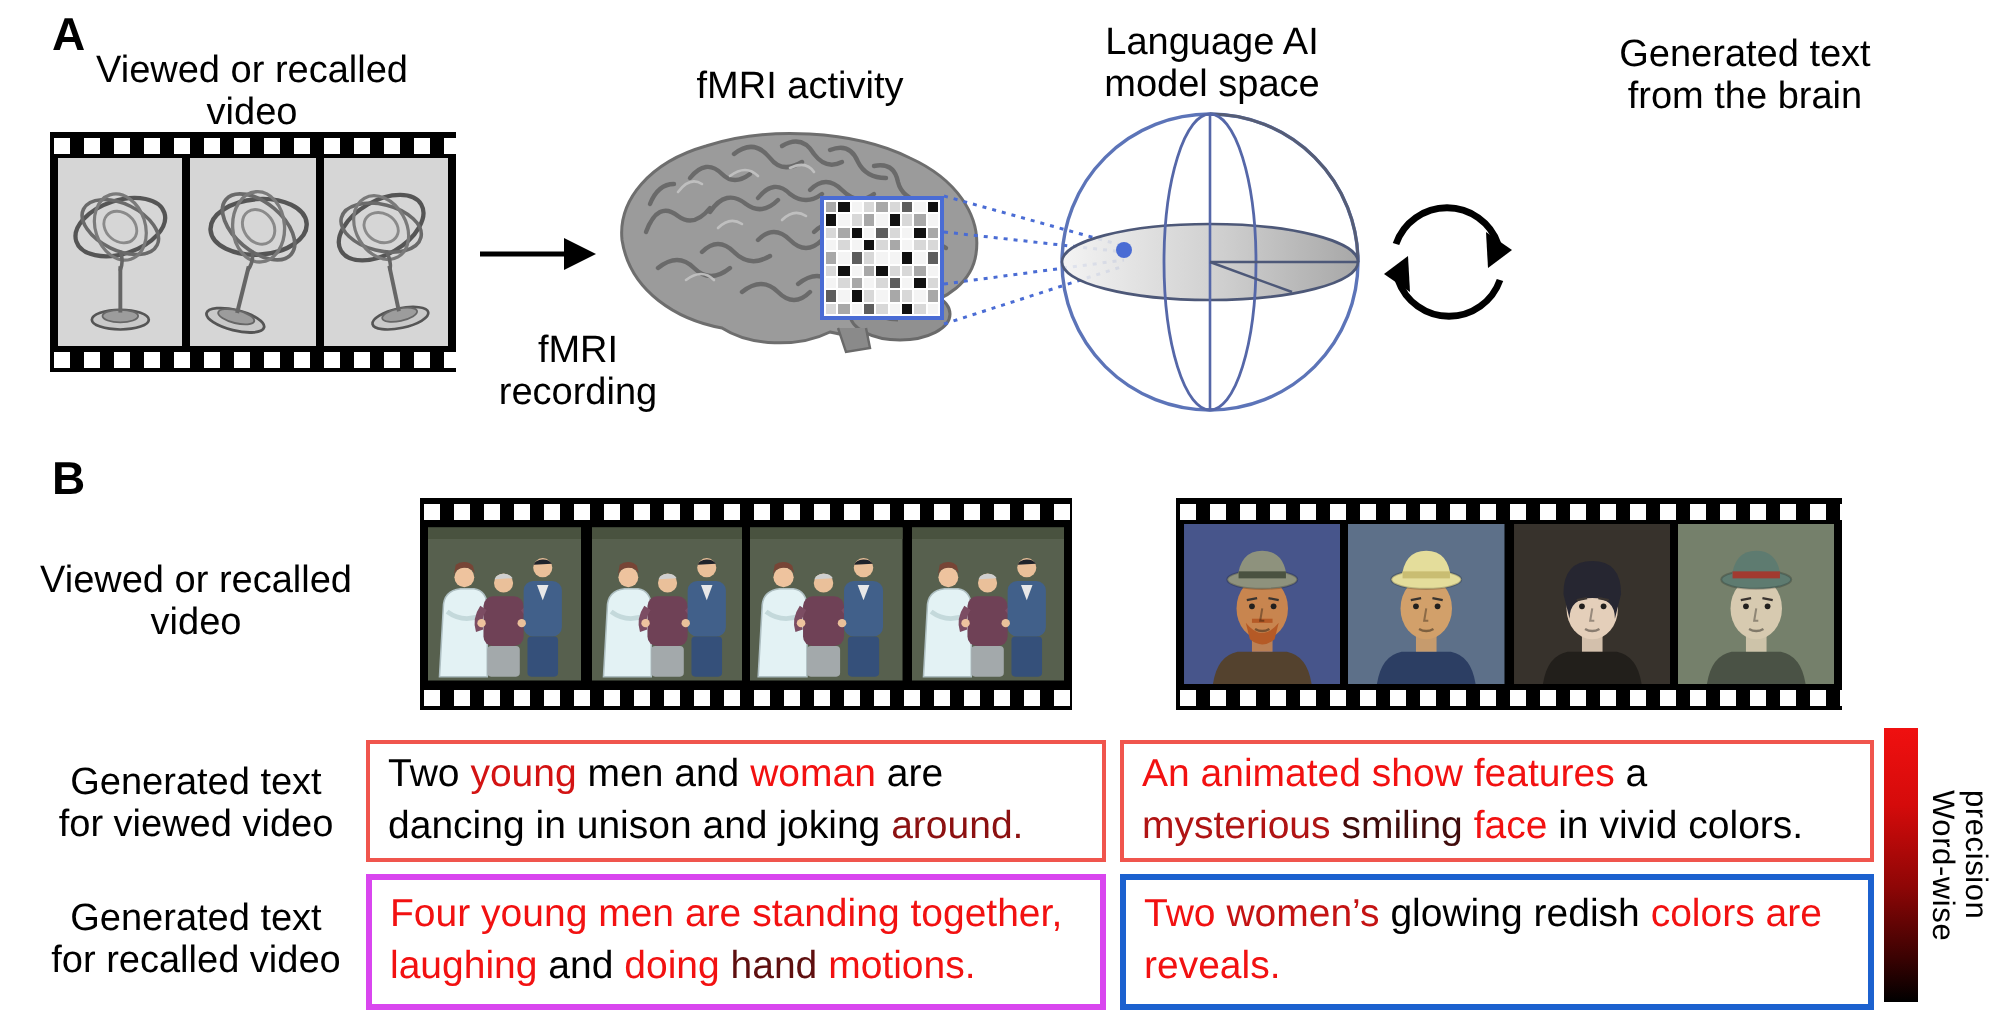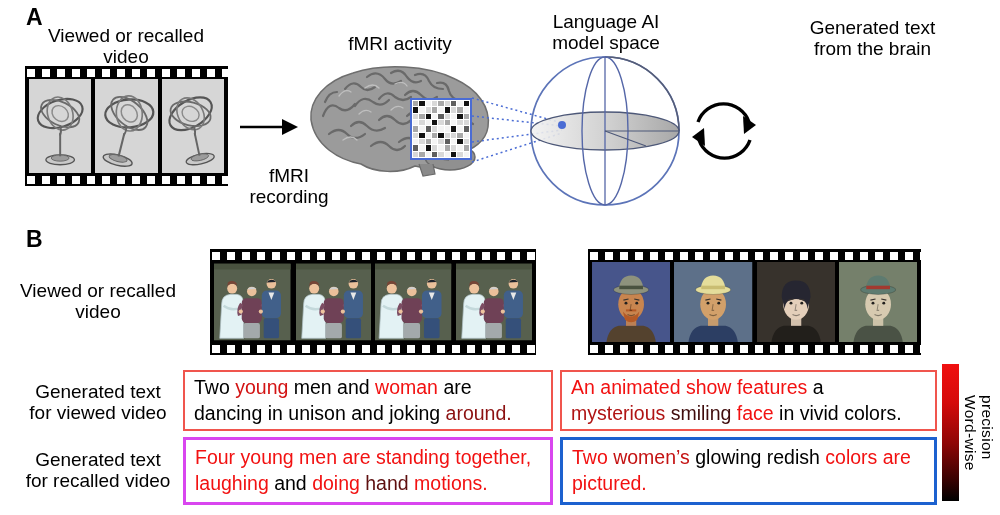--- a/index.html
+++ b/index.html
@@ -355,21 +355,21 @@
   <div class="tbox" style="left:183px;top:370px;width:370px;height:61px;border:2.5px solid #f0554d;">
     <div class="words"><span style="color: rgb(0, 0, 0);">Two</span> <span style="color: rgb(211, 19, 19);">young</span> <span style="color: rgb(0, 0, 0);">men</span> <span style="color: rgb(0, 0, 0);">and</span> <span style="color: rgb(242, 17, 17);">woman</span> <span style="color: rgb(0, 0, 0);">are</span><br><span style="color: rgb(0, 0, 0);">dancing</span> <span style="color: rgb(0, 0, 0);">in</span> <span style="color: rgb(0, 0, 0);">unison</span> <span style="color: rgb(0, 0, 0);">and</span> <span style="color: rgb(0, 0, 0);">joking</span> <span style="color: rgb(140, 17, 17);">around.</span></div>
   </div>
   <div class="tbox" style="left:560px;top:370px;width:377px;height:61px;border:2.5px solid #f0554d;">
     <div class="words"><span style="color: rgb(242, 17, 17);">An</span> <span style="color: rgb(242, 17, 17);">animated</span> <span style="color: rgb(242, 17, 17);">show</span> <span style="color: rgb(242, 17, 17);">features</span> <span style="color: rgb(0, 0, 0);">a</span><br><span style="color: rgb(176, 20, 20);">mysterious</span> <span style="color: rgb(64, 12, 12);">smiling</span> <span style="color: rgb(242, 17, 17);">face</span> <span style="color: rgb(0, 0, 0);">in</span> <span style="color: rgb(0, 0, 0);">vivid</span> <span style="color: rgb(0, 0, 0);">colors.</span></div>
   </div>
   <div class="tbox" style="left:183px;top:437px;width:370px;height:68px;border:3px solid #d946ef;align-items:center;">
     <div class="words"><span style="color: rgb(242, 17, 17);">Four</span> <span style="color: rgb(242, 17, 17);">young</span> <span style="color: rgb(242, 17, 17);">men</span> <span style="color: rgb(242, 17, 17);">are</span> <span style="color: rgb(242, 17, 17);">standing</span> <span style="color: rgb(242, 17, 17);">together,</span><br><span style="color: rgb(242, 17, 17);">laughing</span> <span style="color: rgb(0, 0, 0);">and</span> <span style="color: rgb(242, 17, 17);">doing</span> <span style="color: rgb(94, 15, 15);">hand</span> <span style="color: rgb(242, 17, 17);">motions.</span></div>
   </div>
   <div class="tbox" style="left:560px;top:437px;width:377px;height:68px;border:3px solid #1c61cf;">
-    <div class="words"><span style="color: rgb(242, 17, 17);">Two</span> <span style="color: rgb(196, 19, 19);">women’s</span> <span style="color: rgb(0, 0, 0);">glowing</span> <span style="color: #000000;">redish</span> <span style="color: rgb(242, 17, 17);">colors</span> <span style="color: rgb(242, 17, 17);">are</span><br><span style="color: rgb(242, 17, 17);">pictured.</span></div>
+    <div class="words"><span style="color: rgb(242, 17, 17);">Two</span> <span style="color: rgb(196, 19, 19);">women’s</span> <span style="color: rgb(0, 0, 0);">glowing</span> <span style="color: #000000;">redish</span> <span style="color: rgb(242, 17, 17);">colors</span> <span style="color: rgb(242, 17, 17);">are</span><br><span style="color: rgb(242, 17, 17);">reveals.</span></div>
   </div>
 
   <div id="colorbar" class="abs" style="left: 942px; top: 364px; background: linear-gradient(rgb(240, 16, 16) 0%, rgb(213, 11, 11) 28%, rgb(142, 6, 6) 58%, rgb(58, 2, 2) 84%, rgb(0, 0, 0) 100%);"></div>
   <div id="colorbar-label" class="abs" style="left:962px;top:364px;">
     <span class="ml">Word-wise
 precision</span>
   </div>
 
   <svg width="0" height="0" style="position:absolute">
     <defs>

